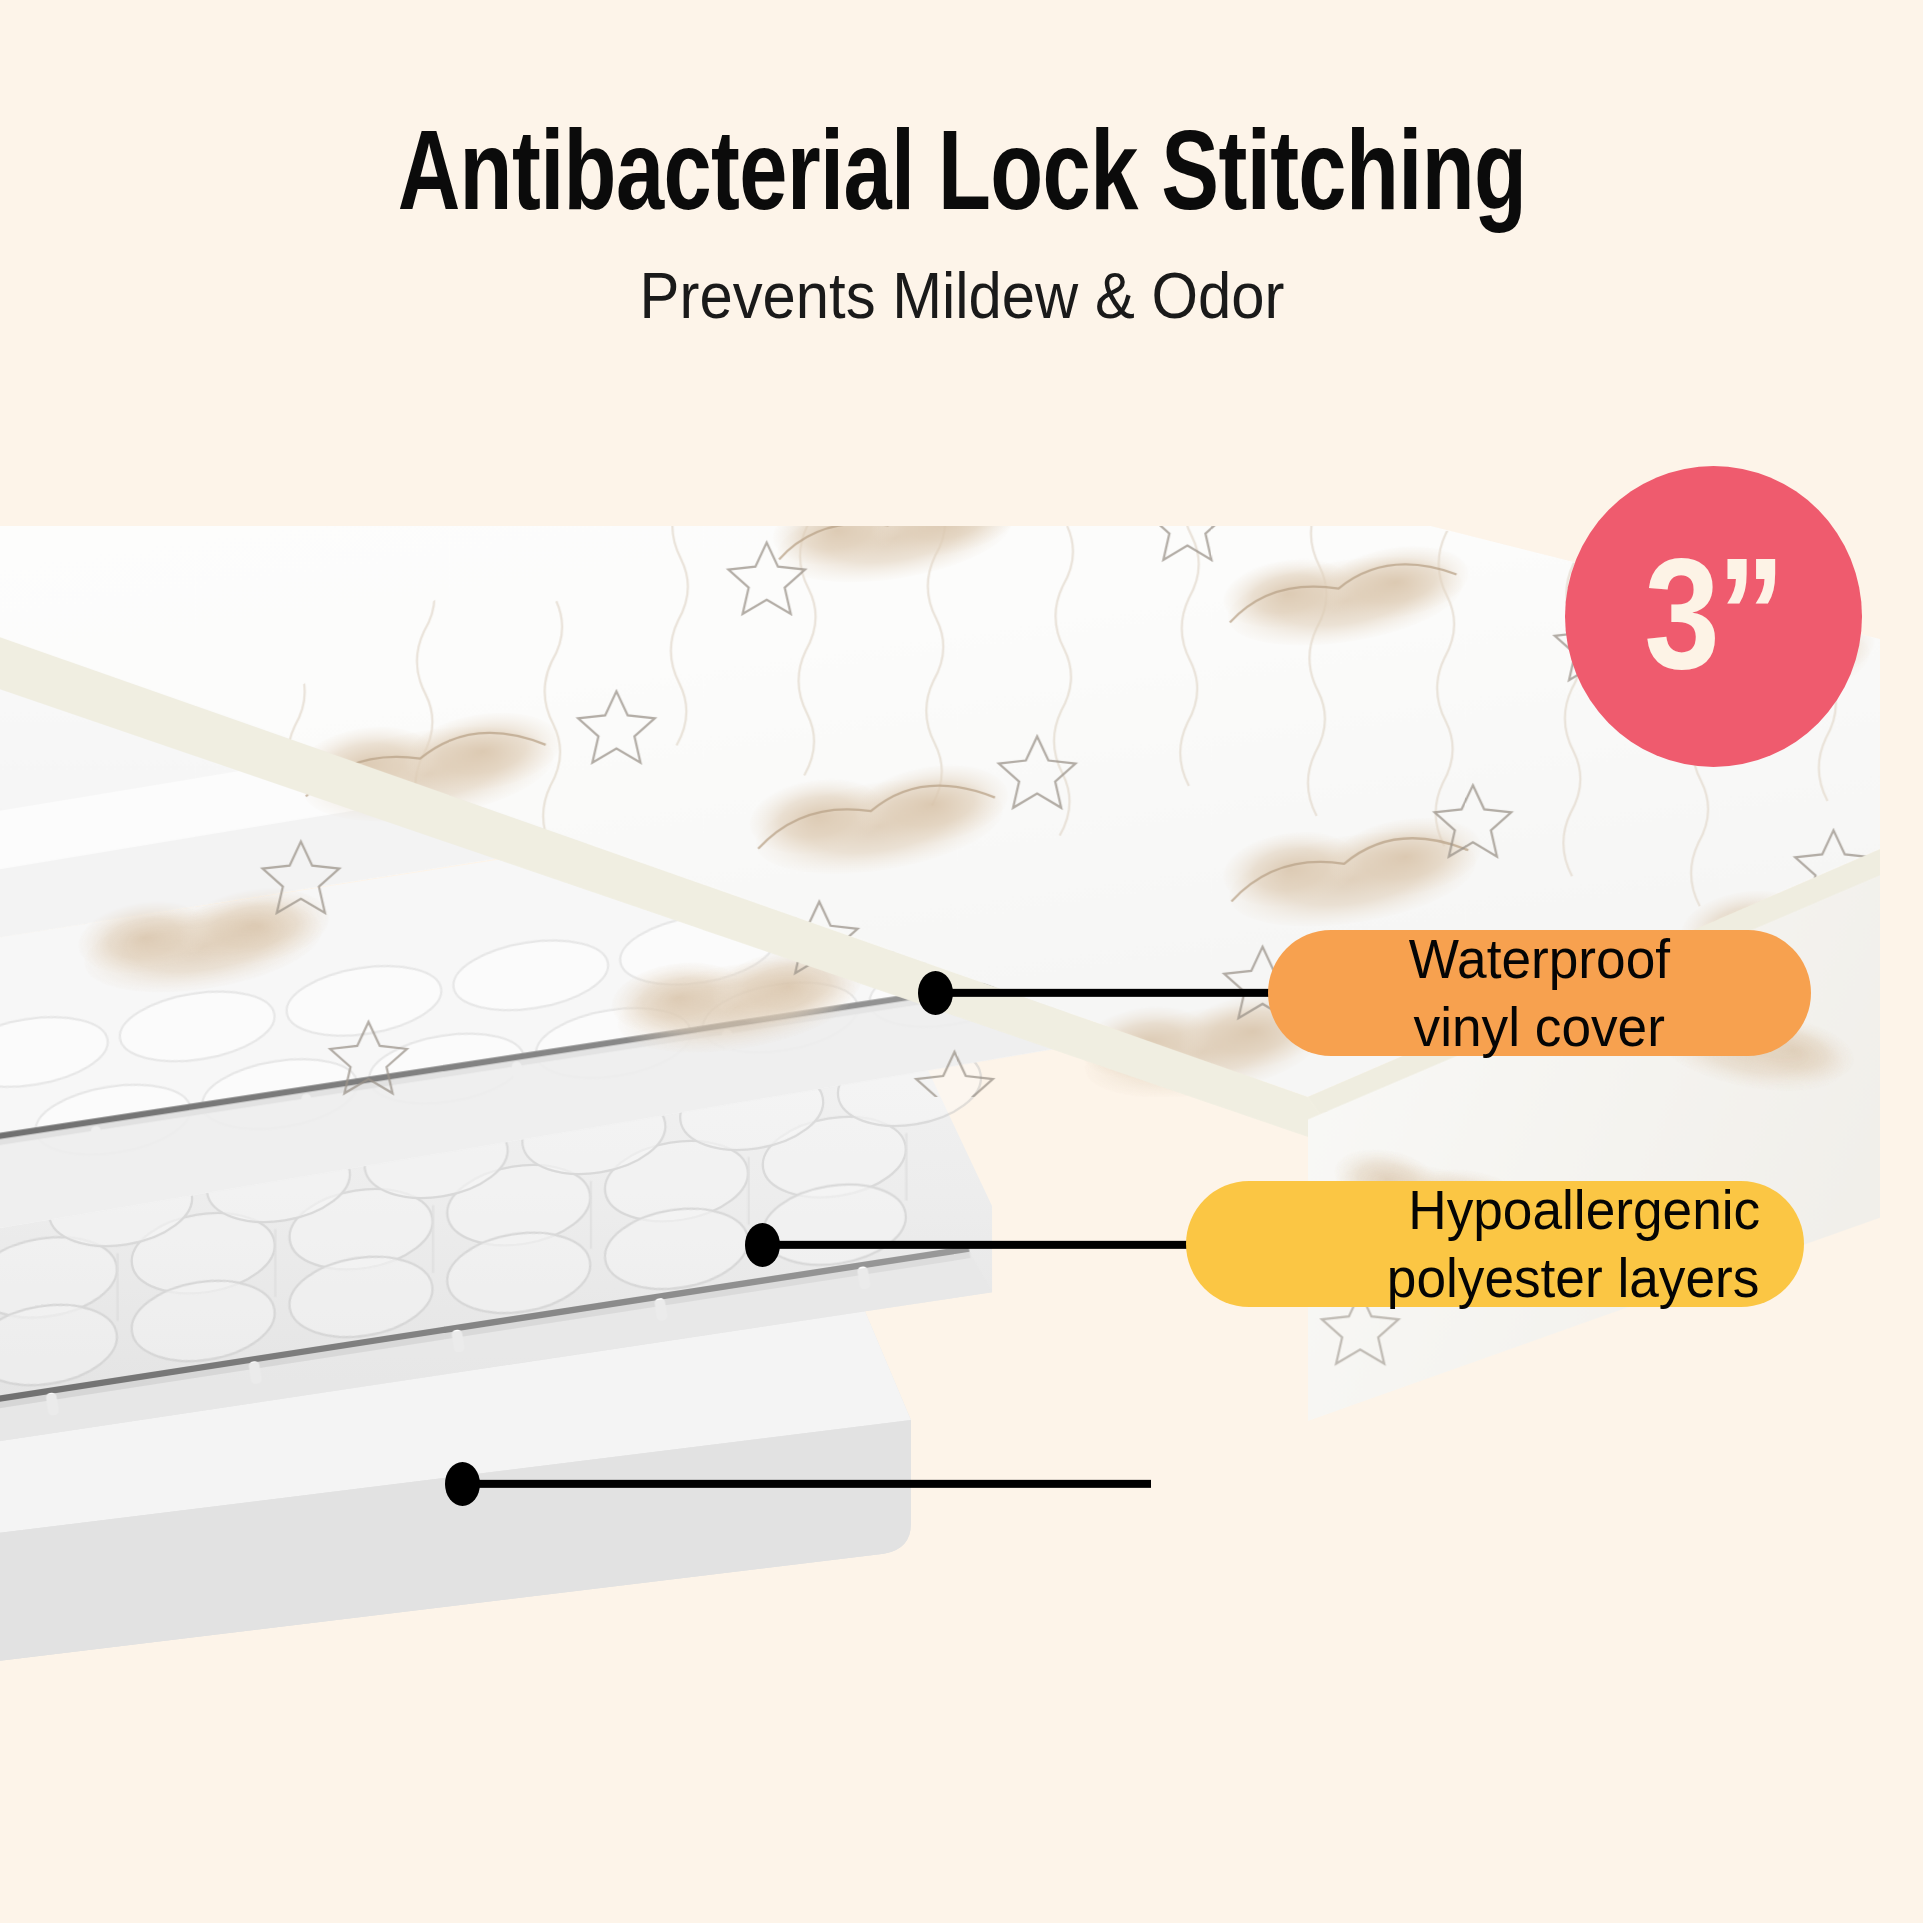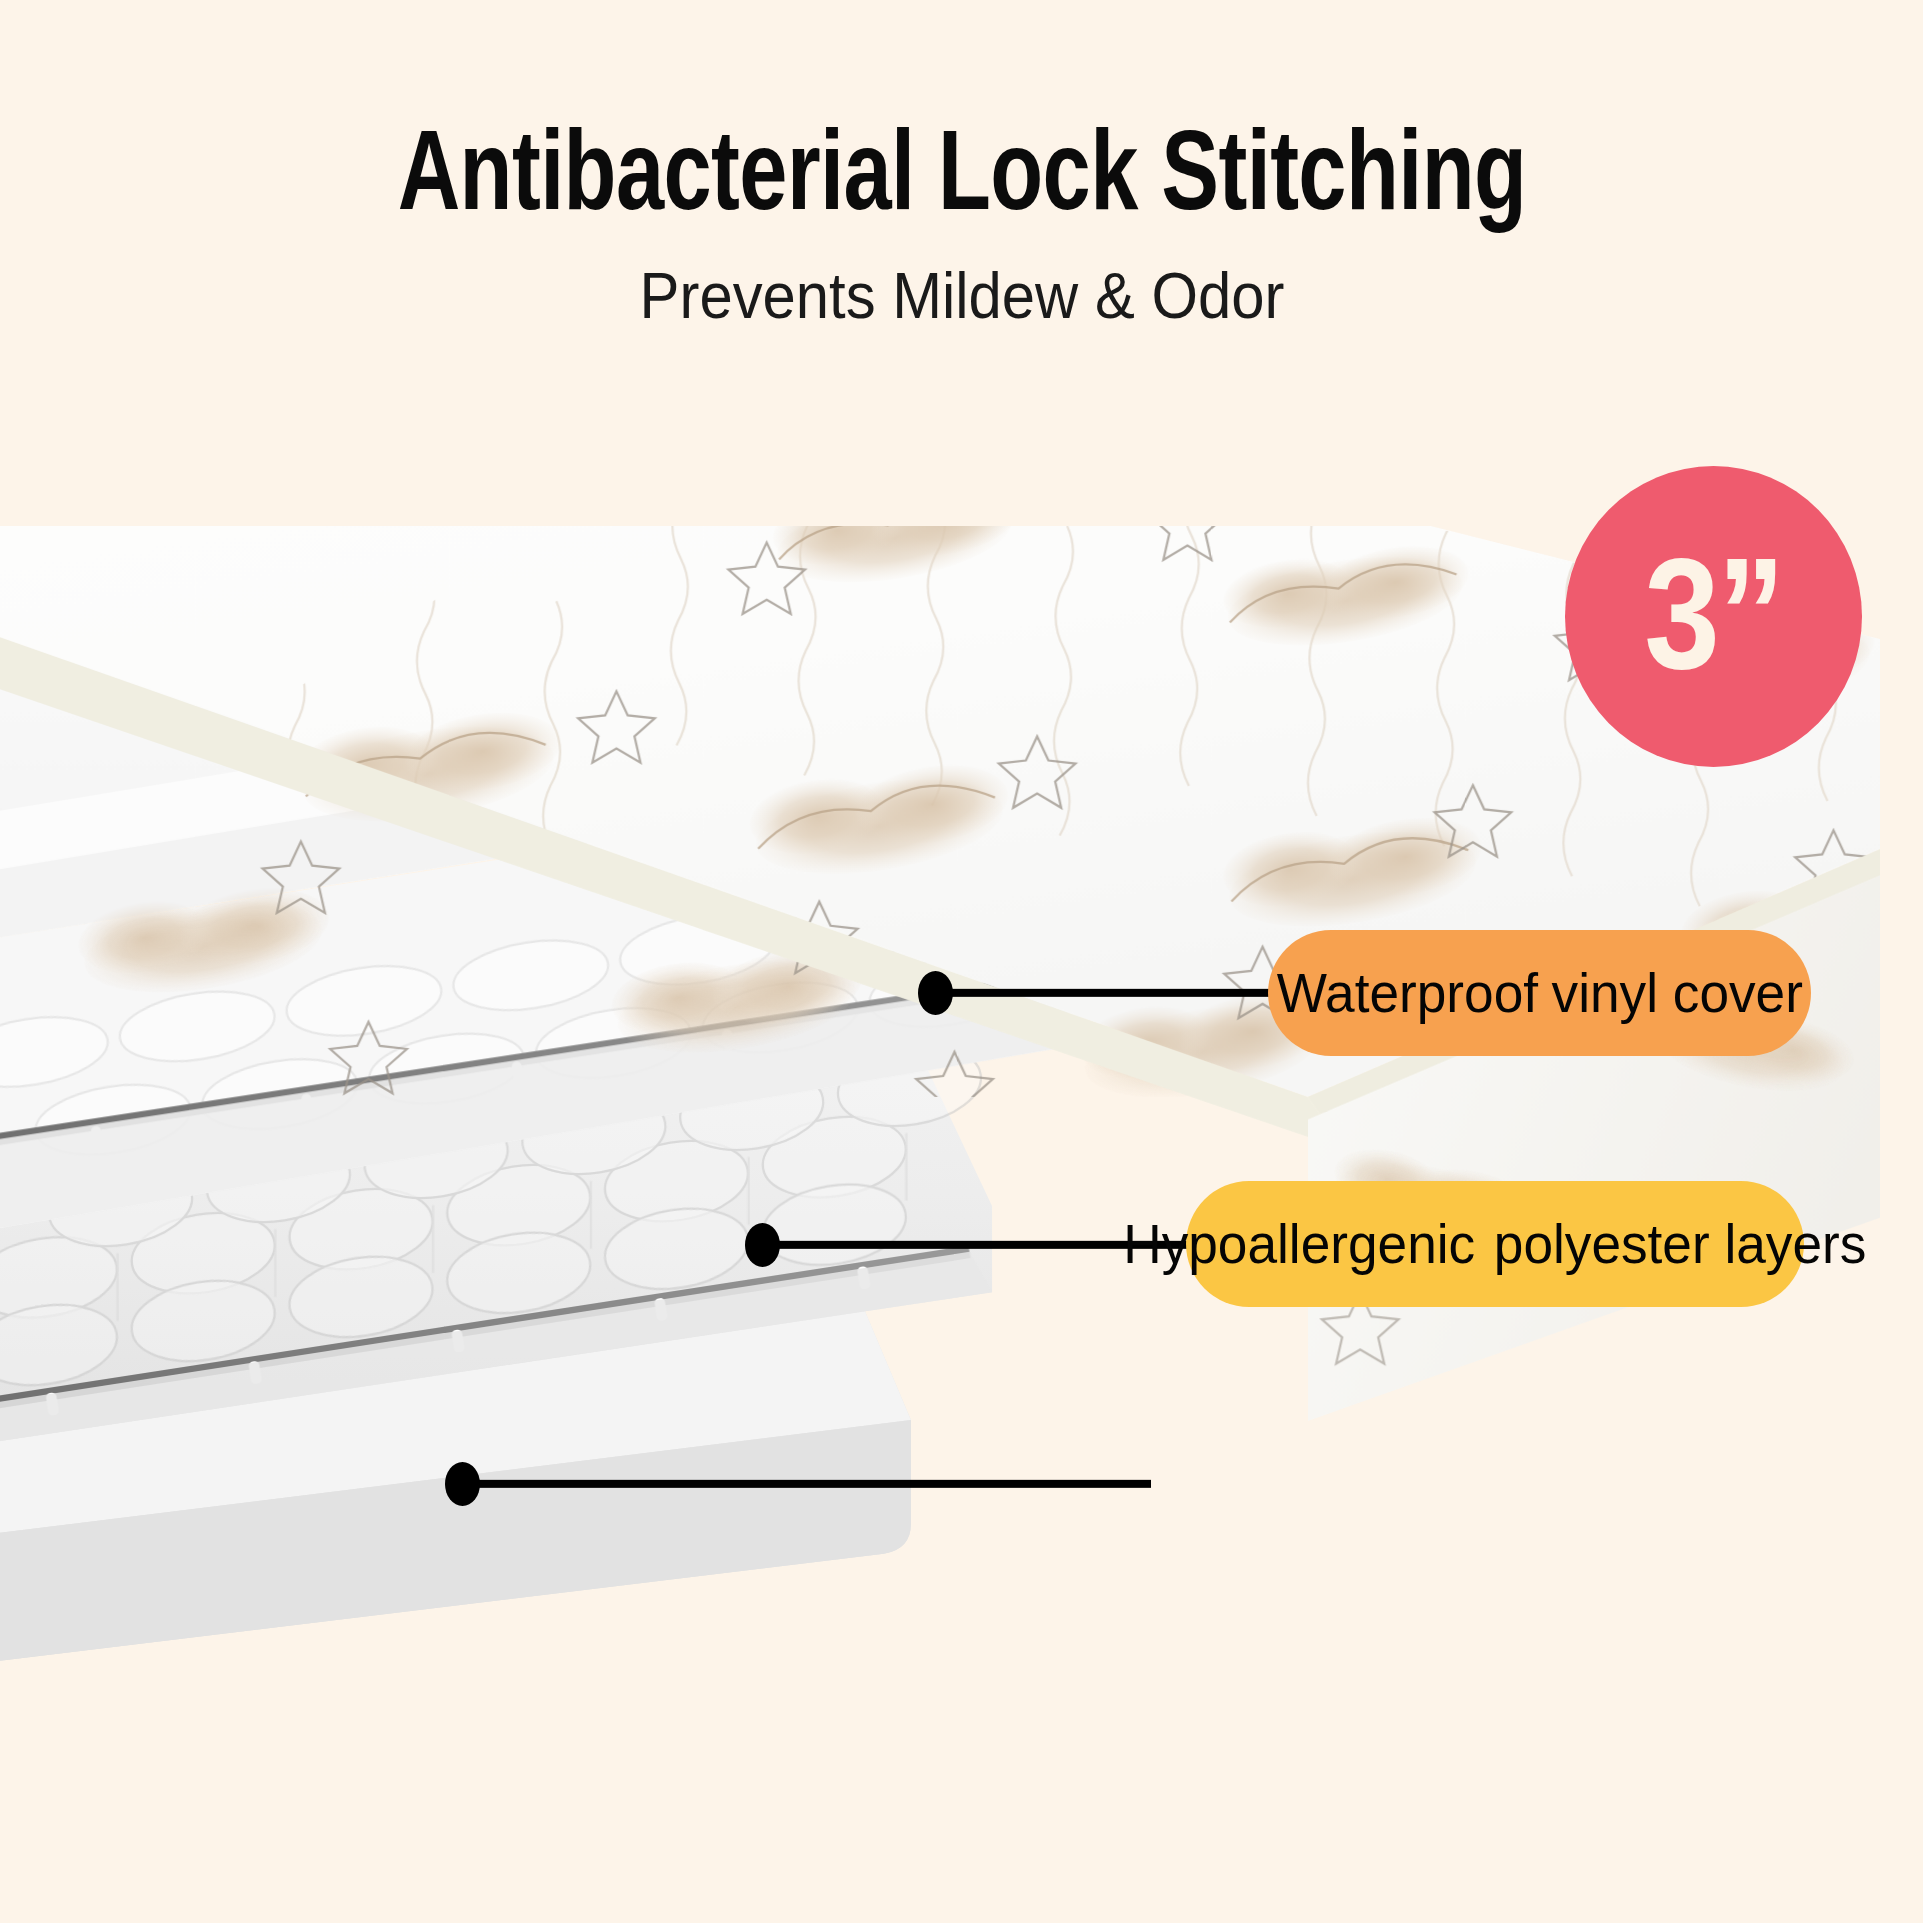--- a/index.html
+++ b/index.html
@@ -95,37 +95,37 @@
     left: 0; top: 50%;
     transform: translateY(-50%);
   }
 
   
   .pill {
     position: absolute;
     z-index: 46;
     border-radius: 751px;
     display: flex;
-    flex-direction: row;
+    flex-direction: column;
     align-items: center;
     justify-content: center;
     text-align: center;
     padding: 0 35px;
   }
   .pill .line {
     font-family: "Liberation Sans Narrow", "Liberation Sans", sans-serif;
     font-weight: 400;
     color: #050505;
     font-size: 56px;
     line-height: 1.22;
     transform: scaleX(0.95);
     white-space: nowrap;
   }
   #pill-waterproof { left: 1268px; top: 930px; width: 543px; height: 126px; background: #F7A14F; }
-  #pill-hypoallergenic { left: 1186px; top: 1181px; width: 618px; height: 126px; background: #FBC644; }
+  #pill-hypoallergenic { left: 1186px; top: 1181px; width: 618px; height: 126px; background: #FBC644; align-items: flex-end; }
   #pill-innersprings { left: 1111px; top: 1420px; width: 543px; height: 126px; background: #84C4D8; }
 </style>
 </head>
 <body>
 
 <div id="stage">
 
   <div id="headings">
     <div id="title">Antibacterial Lock Stitching</div>
     <div id="subtitle">Prevents Mildew &amp; Odor</div>

